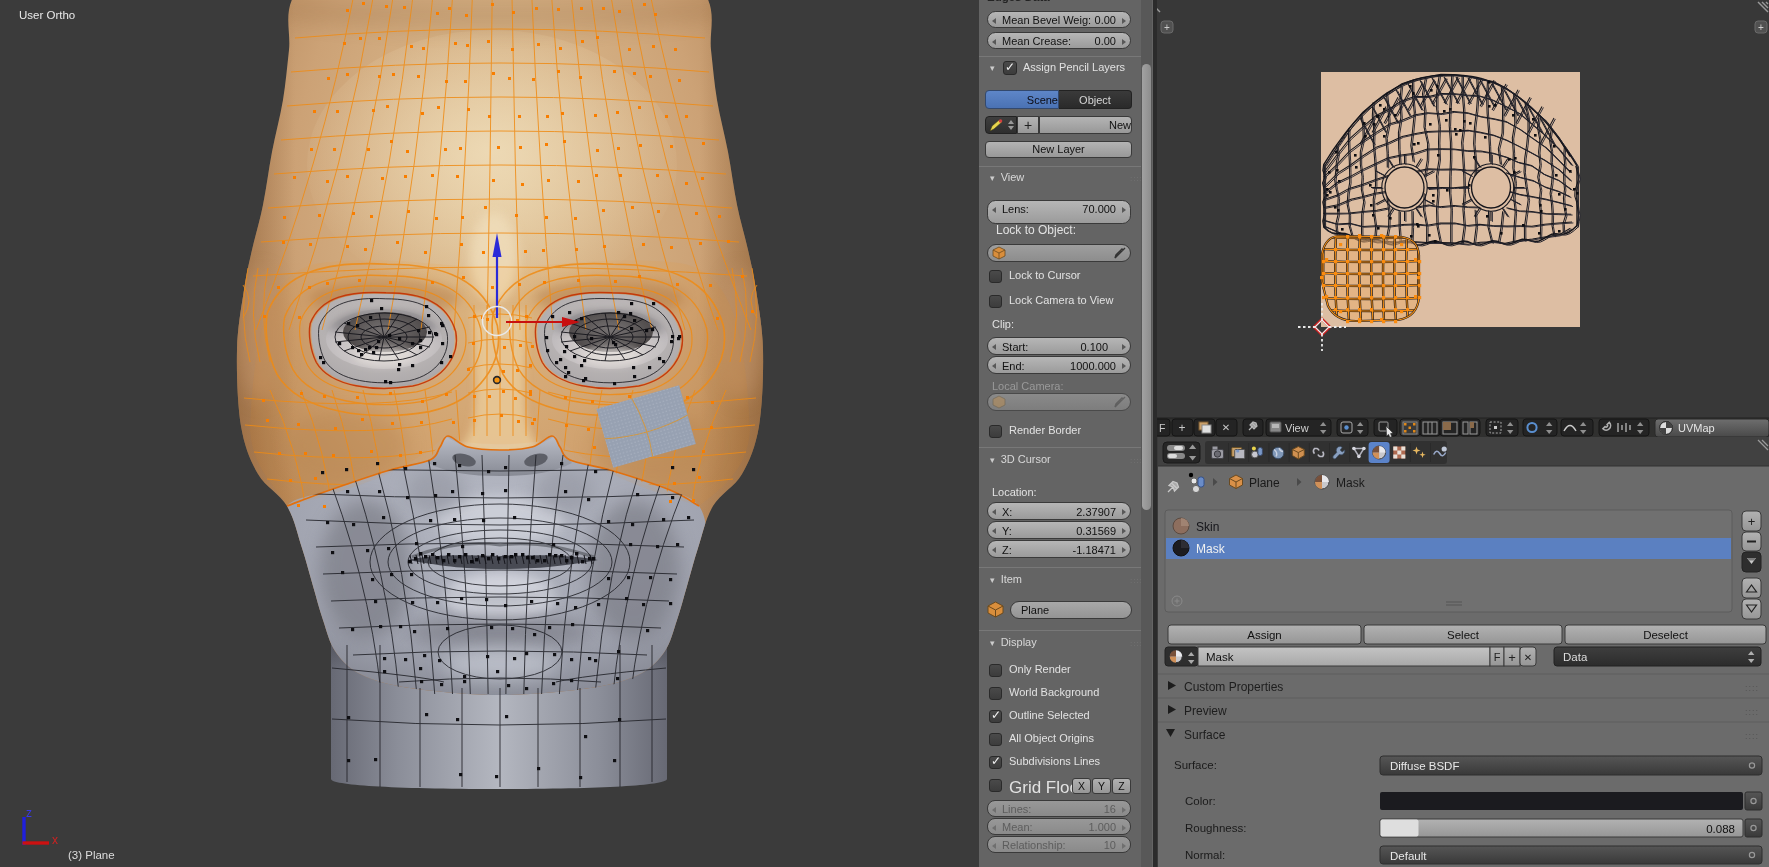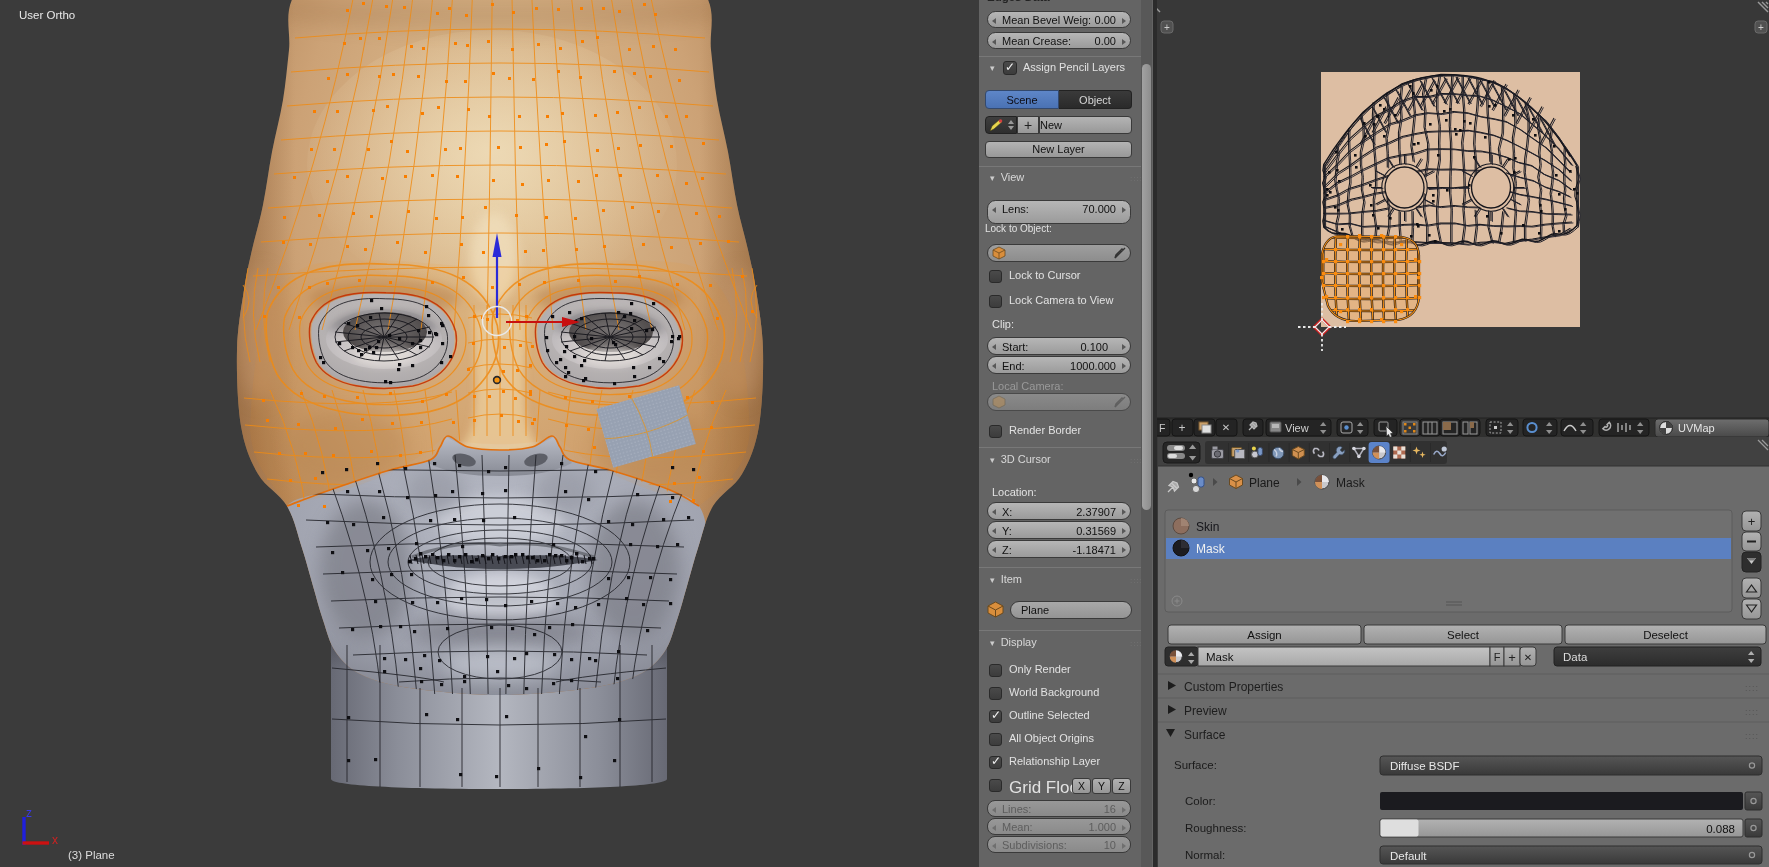--- a/index.html
+++ b/index.html
@@ -830,43 +830,43 @@
       <div style="position:absolute;right:4px;top:5.5px;width:0;height:0;border-top:3.5px solid transparent;border-bottom:3.5px solid transparent;border-left:4px solid #585858"></div>
       <span style="position:absolute;left:14px;top:1px">Mean Crease:</span>
       <span style="position:absolute;right:14px;top:1px">0.00</span>
     </div>
     <div style="position:absolute;left:0;top:56px;width:164px;height:1px;background:#787878"></div>
     <div style="position:absolute;left:11px;top:63px;color:#ccc;font-size:9px">▾</div>
     <div style="position:absolute;left:24px;top:61px;width:14px;height:14px;background:linear-gradient(#4a4a4a,#3c3c3c);border:1px solid #2a2a2a;border-radius:3px">
       <span style="position:absolute;left:1px;top:-2px;color:#f0f0f0;font-size:12px">✓</span>
     </div>
     <div style="position:absolute;left:44px;top:61px;color:#e2e2e2;font-size:11px;white-space:nowrap">Assign Pencil Layers</div>
-    <div style="position:absolute;left:6px;top:90px;width:74px;height:19px;background:linear-gradient(#5e86c8,#4a72b4);border:1px solid #33496e;border-radius:4px 0 0 4px;color:#0c0c14;font-size:11px;text-align:center;line-height:18px">Scene</div>
+    <div style="position:absolute;left:6px;top:90px;width:74px;height:19px;background:linear-gradient(#5e86c8,#4a72b4);border:1px solid #33496e;border-radius:4px 0 0 4px;color:#0c0c14;font-size:11px;text-align:right;line-height:18px">Scene</div>
     <div style="position:absolute;left:80px;top:90px;width:73px;height:19px;background:linear-gradient(#3a3a3a,#2a2a2a);border:1px solid #222;border-left:none;border-radius:0 4px 4px 0;color:#d5d5d5;font-size:11px;text-align:center;line-height:18px">Object</div>
     <div style="position:absolute;left:6px;top:116px;width:32px;height:18px;background:linear-gradient(#3e3e3e,#2e2e2e);border:1px solid #222;border-radius:4px 0 0 4px">
       <svg width="30" height="16" style="position:absolute;left:1px;top:1px">
         <path d="M3,13 L5,8 L12,2 L15,4 L7,11 Z" fill="#e8d44d" stroke="#3a3a1a" stroke-width="0.6"></path>
         <circle cx="13.5" cy="3" r="1.8" fill="#d04040"></circle>
       </svg>
       <div style="position:absolute;right:2px;top:3px;width:0;height:0;border-left:3px solid transparent;border-right:3px solid transparent;border-bottom:4px solid #999"></div>
       <div style="position:absolute;right:2px;top:9px;width:0;height:0;border-left:3px solid transparent;border-right:3px solid transparent;border-top:4px solid #999"></div>
     </div>
     <div style="position:absolute;left:38px;top:116px;width:22px;height:18px;background:linear-gradient(#b4b4b4,#989898);border:1px solid #3a3a3a;color:#222;font-size:14px;text-align:center;line-height:16px">+</div>
-    <div style="position:absolute;left:60px;top:116px;width:93px;height:18px;background:linear-gradient(#b4b4b4,#989898);border:1px solid #3a3a3a;border-radius:0 4px 4px 0;color:#111;font-size:11px;text-align:left;line-height:17px">New</div>
+    <div style="position:absolute;left:60px;top:116px;width:93px;height:18px;background:linear-gradient(#b4b4b4,#989898);border:1px solid #3a3a3a;border-radius:0 4px 4px 0;color:#111;font-size:11px;text-align:right;line-height:17px">New</div>
     <div style="position:absolute;left:6px;top:141px;width:147px;height:17px;background:linear-gradient(#b4b4b4,#989898);border:1px solid #3a3a3a;border-radius:4px;color:#111;font-size:11px;line-height:15px;text-align:center">New Layer</div>
     <div style="position:absolute;left:0;top:166px;width:164px;height:1px;background:#787878"></div>
     <div style="position:absolute;left:11px;top:171px;color:#d8d8d8;font-size:11px"><span style="font-size:9px;color:#ccc">▾</span>&nbsp; View</div>
     <div style="position:absolute;right:14px;top:174px;color:#777;font-size:8px;letter-spacing:1px">::::</div>
     <div style="position:absolute;left:8px;top:200px;width:144px;height:24px;background:linear-gradient(#b6b6b6,#9b9b9b);border:1px solid #3a3a3a;border-radius:8.5px;color:#111111;font-size:11px;line-height:15px">
       <div style="position:absolute;left:4px;top:5.5px;width:0;height:0;border-top:3.5px solid transparent;border-bottom:3.5px solid transparent;border-right:4px solid #585858"></div>
       <div style="position:absolute;right:4px;top:5.5px;width:0;height:0;border-top:3.5px solid transparent;border-bottom:3.5px solid transparent;border-left:4px solid #585858"></div>
       <span style="position:absolute;left:14px;top:1px">Lens:</span>
       <span style="position:absolute;right:14px;top:1px">70.000</span>
     </div>
-    <div style="position:absolute;left:6px;top:223px;color:#e2e2e2;font-size:10px">Lock to Object:</div>
+    <div style="position:absolute;left:17px;top:223px;color:#e2e2e2;font-size:12px">Lock to Object:</div>
     <div style="position:absolute;left:8px;top:244px;width:144px;height:18px;background:linear-gradient(#9e9e9e,#8d8d8d);border:1px solid #3a3a3a;border-radius:9px">
       <svg width="14" height="14" style="position:absolute;left:4px;top:1px">
         <path d="M7,1 L13,4 L13,10 L7,13 L1,10 L1,4 Z" fill="#d98e3c" stroke="#6b4a1e" stroke-width="0.8"></path>
         <path d="M1,4 L7,7 L13,4 M7,7 L7,13" stroke="#6b4a1e" stroke-width="0.8" fill="none"></path>
       </svg>
       <svg width="14" height="14" style="position:absolute;right:3px;top:1px">
         <path d="M12,2 L9,5 M10,4 L4,10 L2,12 L3,9 L9,3 Z" stroke="#333" stroke-width="1.4" fill="none"></path>
       </svg>
     </div>
     <div style="position:absolute;left:10px;top:270px;width:13px;height:13px;background:linear-gradient(#4a4a4a,#3c3c3c);border:1px solid #2a2a2a;border-radius:3px"></div>
@@ -936,42 +936,42 @@
     <div style="position:absolute;left:30px;top:686px;color:#e2e2e2;font-size:11px">World Background</div>
     <div style="position:absolute;left:10px;top:710px;width:13px;height:13px;background:linear-gradient(#4a4a4a,#3c3c3c);border:1px solid #2a2a2a;border-radius:3px">
       <span style="position:absolute;left:1px;top:-3px;color:#f0f0f0;font-size:12px">✓</span>
     </div>
     <div style="position:absolute;left:30px;top:709px;color:#e2e2e2;font-size:11px">Outline Selected</div>
     <div style="position:absolute;left:10px;top:733px;width:13px;height:13px;background:linear-gradient(#4a4a4a,#3c3c3c);border:1px solid #2a2a2a;border-radius:3px"></div>
     <div style="position:absolute;left:30px;top:732px;color:#e2e2e2;font-size:11px">All Object Origins</div>
     <div style="position:absolute;left:10px;top:756px;width:13px;height:13px;background:linear-gradient(#4a4a4a,#3c3c3c);border:1px solid #2a2a2a;border-radius:3px">
       <span style="position:absolute;left:1px;top:-3px;color:#f0f0f0;font-size:12px">✓</span>
     </div>
-    <div style="position:absolute;left:30px;top:755px;color:#e2e2e2;font-size:11px">Relationship Layer</div>
+    <div style="position:absolute;left:30px;top:755px;color:#e2e2e2;font-size:11px">Subdivisions Lines</div>
     <div style="position:absolute;left:10px;top:779px;width:13px;height:13px;background:linear-gradient(#4a4a4a,#3c3c3c);border:1px solid #2a2a2a;border-radius:3px"></div>
     <div style="position:absolute;left:30px;top:778px;color:#e2e2e2;font-size:17px">Grid Floor</div>
     <div style="position:absolute;left:93px;top:778px;width:19px;height:16px;background:linear-gradient(#b0b0b0,#969696);border:1px solid #3a3a3a;border-radius:3px;color:#111;font-size:10.5px;text-align:center;line-height:15px">X</div>
     <div style="position:absolute;left:113px;top:778px;width:19px;height:16px;background:linear-gradient(#b0b0b0,#969696);border:1px solid #3a3a3a;border-radius:3px;color:#111;font-size:10.5px;text-align:center;line-height:15px">Y</div>
     <div style="position:absolute;left:133px;top:778px;width:19px;height:16px;background:linear-gradient(#b0b0b0,#969696);border:1px solid #3a3a3a;border-radius:3px;color:#111;font-size:10.5px;text-align:center;line-height:15px">Z</div>
     <div style="position:absolute;left:8px;top:800px;width:144px;height:17px;background:linear-gradient(#989898,#8a8a8a);border:1px solid #3a3a3a;border-radius:8px;color:#5d5d5d;font-size:11px;line-height:15px">
       <div style="position:absolute;left:4px;top:5.5px;width:0;height:0;border-top:3.5px solid transparent;border-bottom:3.5px solid transparent;border-right:4px solid #6f6f6f"></div>
       <div style="position:absolute;right:4px;top:5.5px;width:0;height:0;border-top:3.5px solid transparent;border-bottom:3.5px solid transparent;border-left:4px solid #6f6f6f"></div>
       <span style="position:absolute;left:14px;top:1px">Lines:</span>
       <span style="position:absolute;right:14px;top:1px">16</span>
     </div>
     <div style="position:absolute;left:8px;top:818px;width:144px;height:17px;background:linear-gradient(#989898,#8a8a8a);border:1px solid #3a3a3a;border-radius:8px;color:#5d5d5d;font-size:11px;line-height:15px">
       <div style="position:absolute;left:4px;top:5.5px;width:0;height:0;border-top:3.5px solid transparent;border-bottom:3.5px solid transparent;border-right:4px solid #6f6f6f"></div>
       <div style="position:absolute;right:4px;top:5.5px;width:0;height:0;border-top:3.5px solid transparent;border-bottom:3.5px solid transparent;border-left:4px solid #6f6f6f"></div>
       <span style="position:absolute;left:14px;top:1px">Mean:</span>
       <span style="position:absolute;right:14px;top:1px">1.000</span>
     </div>
     <div style="position:absolute;left:8px;top:836px;width:144px;height:17px;background:linear-gradient(#989898,#8a8a8a);border:1px solid #3a3a3a;border-radius:8px;color:#5d5d5d;font-size:11px;line-height:15px">
       <div style="position:absolute;left:4px;top:5.5px;width:0;height:0;border-top:3.5px solid transparent;border-bottom:3.5px solid transparent;border-right:4px solid #6f6f6f"></div>
       <div style="position:absolute;right:4px;top:5.5px;width:0;height:0;border-top:3.5px solid transparent;border-bottom:3.5px solid transparent;border-left:4px solid #6f6f6f"></div>
-      <span style="position:absolute;left:14px;top:1px">Subdivisions:</span>
+      <span style="position:absolute;left:14px;top:1px">Relationship:</span>
       <span style="position:absolute;right:14px;top:1px">10</span>
     </div>
     <div style="position:absolute;left:8px;top:-9px;color:#242424;font-size:11.5px;font-weight:bold">Edges Data</div>
     <div style="position:absolute;left:162px;top:0;width:11px;height:867px;background:#585858"></div>
     <div style="position:absolute;left:163px;top:64px;width:9px;height:446px;background:linear-gradient(90deg,#a2a2a2,#8d8d8d);border-radius:5px"></div>
   </div>
 <div style="position:absolute;left:1153px;top:0;width:4px;height:867px;background:#2b2b2b"></div>
 <svg width="612" height="437" viewBox="1157 0 612 437" xmlns="http://www.w3.org/2000/svg" style="position:absolute;left:1157px;top:0">
     <defs>
       <linearGradient id="uvmg" x1="0" x2="0" y1="0" y2="1">

